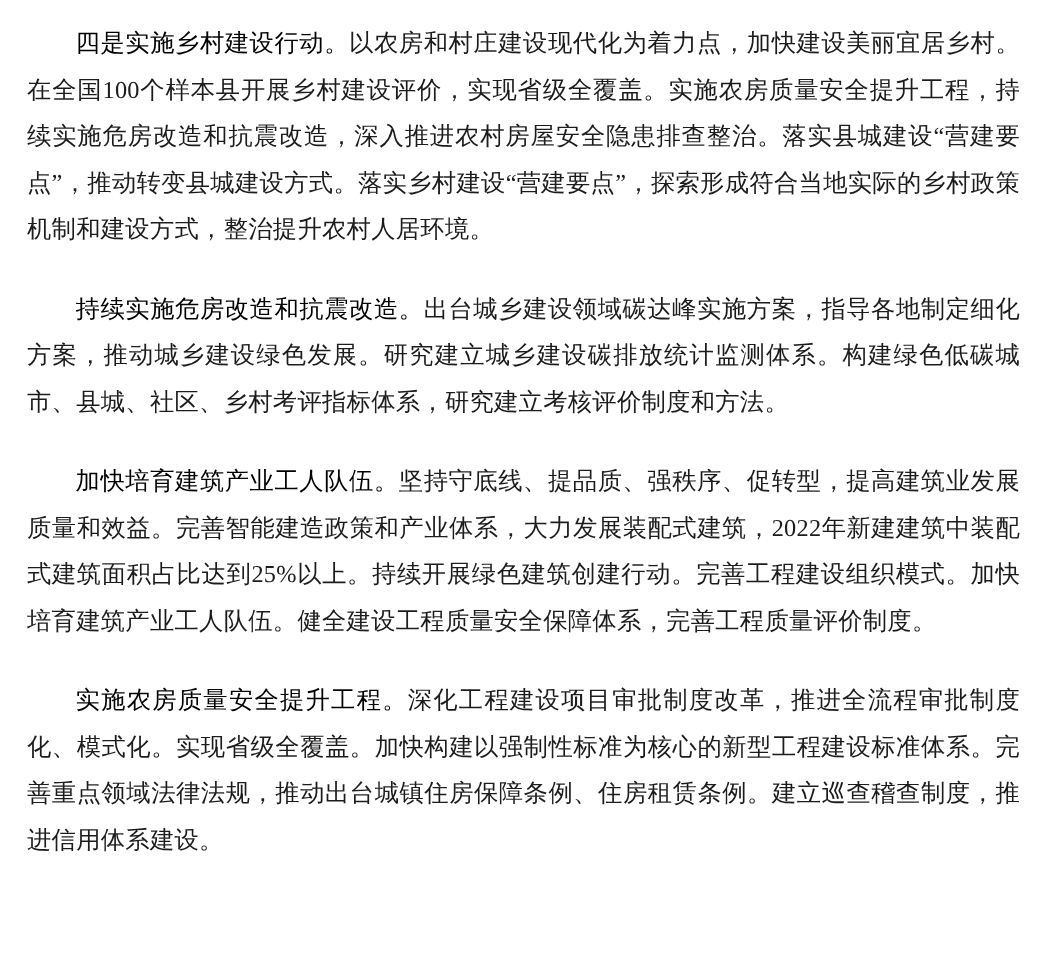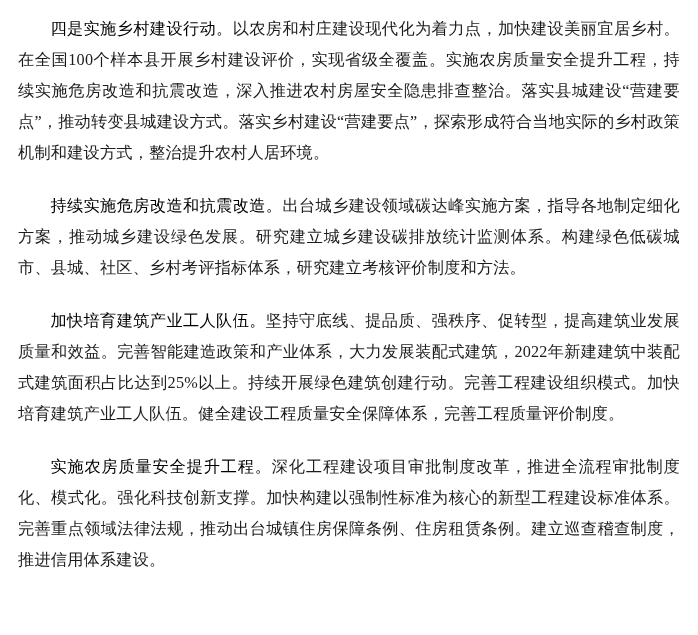--- a/index.html
+++ b/index.html
@@ -53,16 +53,16 @@
 
   <p class="para indent">
     <span class="lead">持续实施危房改造和抗震改造。</span><span>出台城乡建设领域碳达峰实施方案，指导各地制定细化方案，推动城乡建设绿色发展。研究建立城乡建设碳排放统计监测体系。构建绿色低碳城市、县城、社区、乡村考评指标体系，研究建立考核评价制度和方法。</span>
   </p>
 
   <p class="para indent">
     <span class="lead">加快培育建筑产业工人队伍。</span><span>坚持守底线、提品质、强秩序、促转型，提高建筑业发展质量和效益。完善智能建造政策和产业体系，大力发展装配式建筑，2022年新建建筑中装配式建筑面积占比达到25%以上。持续开展绿色建筑创建行动。完善工程建设组织模式。加快培育建筑产业工人队伍。健全建设工程质量安全保障体系，完善工程质量评价制度。</span>
   </p>
 
   <p class="para indent">
-    <span class="lead">实施农房质量安全提升工程。</span><span>深化工程建设项目审批制度改革，推进全流程审批制度化、模式化。强化科技创新支撑。加快构建以强制性标准为核心的新型工程建设标准体系。完善重点领域法律法规，推动出台城镇住房保障条例、住房租赁条例。建立巡查稽查制度，推进信用体系建设。</span>
+    <span class="lead">实施农房质量安全提升工程。</span><span>深化工程建设项目审批制度改革，推进全流程审批制度化、模式化。实现省级全覆盖。加快构建以强制性标准为核心的新型工程建设标准体系。完善重点领域法律法规，推动出台城镇住房保障条例、住房租赁条例。建立巡查稽查制度，推进信用体系建设。</span>
   </p>
 
 </div>
 
 </body></html>

